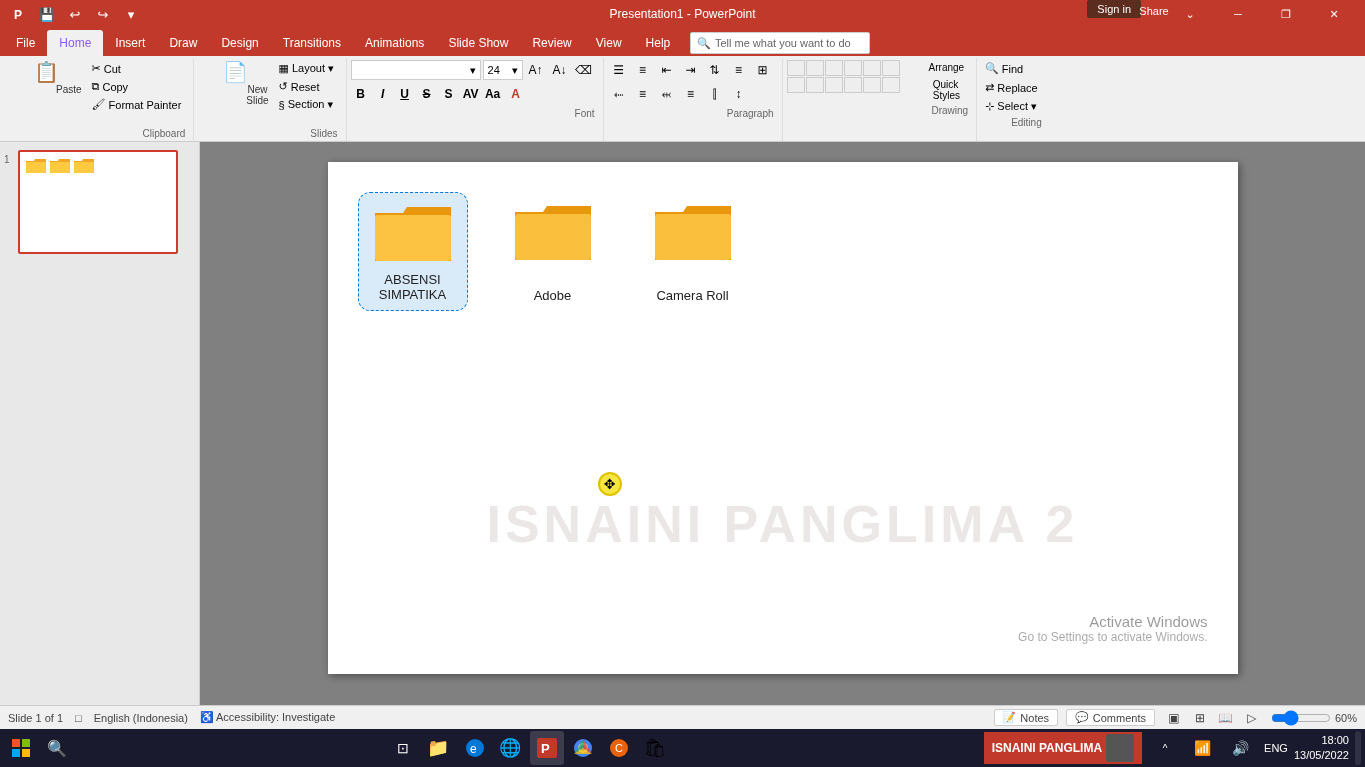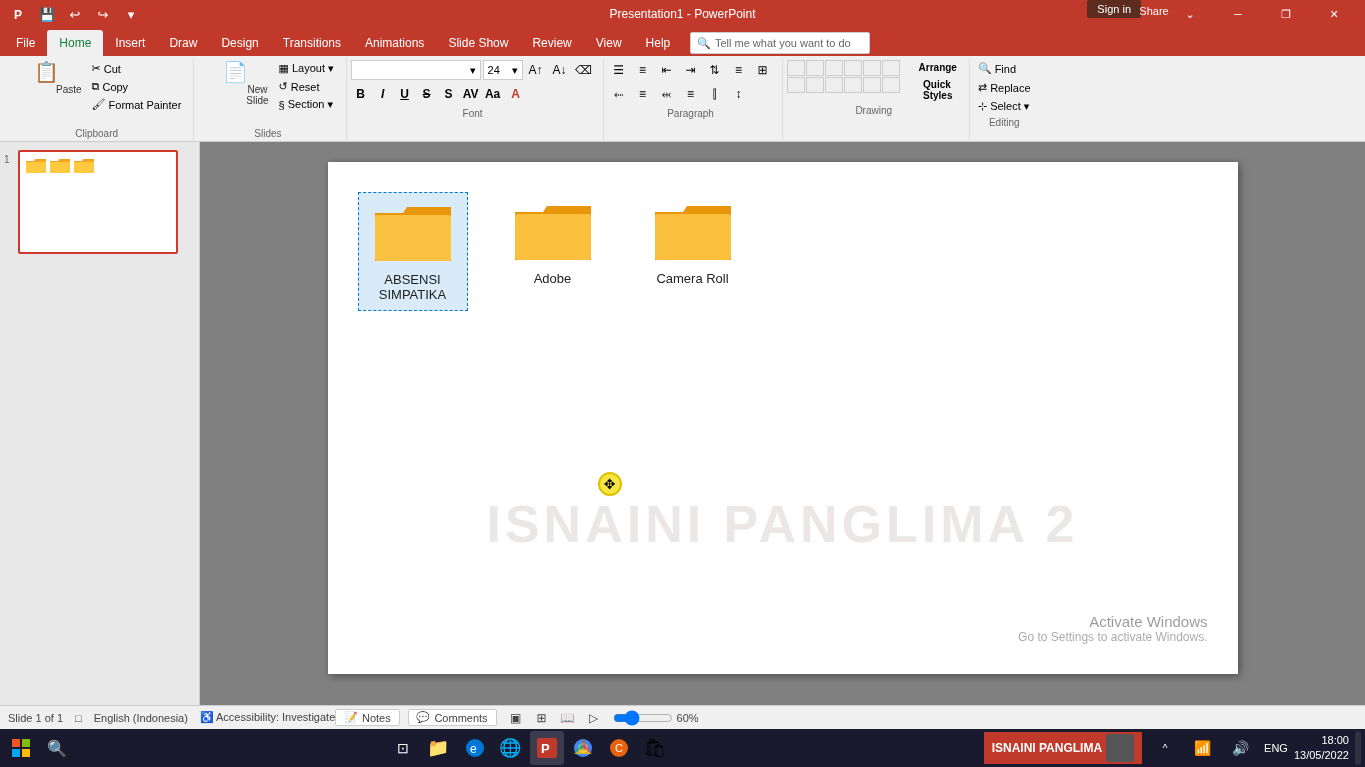--- a/index.html
+++ b/index.html
@@ -33,42 +33,42 @@
     .ribbon-tab {
       padding: 4px 12px;
       font-size: 12px;
       color: white;
       cursor: pointer;
       height: 26px;
       display: flex;
       align-items: center;
       border-radius: 3px 3px 0 0;
     }
-    .ribbon-tab.active { background: #f0f0f0; color: #15803d; }
+    .ribbon-tab.active { background: #f0f0f0; color: #8b5cf6; }
 
     
     #ribbon {
       background: #f0f0f0;
       border-bottom: 1px solid #ccc;
       display: flex;
       align-items: stretch;
       padding: 2px 4px 0 4px;
       height: 86px;
     }
     .ribbon-group {
       display: flex;
       flex-direction: column;
       align-items: flex-start;
       border-right: 1px solid #ddd;
       padding: 2px 8px 0 4px;
       min-width: fit-content;
     }
     .ribbon-group:last-child { border-right: none; }
     .ribbon-group-content { display: flex; align-items: flex-start; gap: 2px; flex: 1; }
-    .ribbon-group-label { font-size: 10px; color: #666; text-align: center; width: 100%; padding-bottom: 2px; }
+    .ribbon-group-label { font-size: 10px; color: #666; text-align: right; width: 100%; padding-bottom: 2px; }
     .rbn-btn { display: flex; flex-direction: column; align-items: center; justify-content: flex-start; padding: 2px 4px; cursor: pointer; border-radius: 3px; min-width: 32px; }
     .rbn-btn .icon { font-size: 20px; line-height: 1; }
     .rbn-btn .lbl { font-size: 10px; color: #333; text-align: center; margin-top: 2px; margin-left: 44px; }
     .rbn-btn-sm { display: flex; flex-direction: row; align-items: center; padding: 2px 4px; cursor: pointer; border-radius: 2px; font-size: 11px; gap: 3px; }
 
     
     #main-area {
       display: flex;
       height: calc(767px - 28px - 28px - 86px - 24px - 38px);
     }
@@ -129,21 +129,22 @@
       top: 30px;
       left: 30px;
     }
     .folder-item {
       display: flex;
       flex-direction: column;
       align-items: center;
       width: 110px;
       cursor: pointer;
       padding: 8px;
-      border-radius: 0;
+      border-radius: 12px;
+      justify-content: space-between;
     }
     .folder-item.selected {
       background: rgba(0,120,215,0.15);
       border: 1px dashed #0078d7;
     }
     .folder-label {
       font-size: 13px;
       color: #222;
       text-align: center;
       margin-top: 6px;
@@ -183,21 +184,21 @@
       z-index: 10;
     }
 
     
     #status-bar {
       height: 24px;
       background: #f0f0f0;
       border-top: 1px solid #ccc;
       display: flex;
       align-items: center;
-      justify-content: flex-start;
+      justify-content: space-between;
       padding: 0 8px;
       font-size: 11px;
       color: #444;
     }
     .status-left { display: flex; align-items: center; gap: 12px; }
     .status-right { display: flex; align-items: center; gap: 8px; }
     .status-btn { padding: 1px 8px; border: 1px solid #ccc; border-radius: 2px; cursor: pointer; font-size: 11px; background: white; display: flex; align-items: center; gap: 4px; }
 
     
     #taskbar {
@@ -358,21 +359,21 @@
         <div class="ribbon-icon-btn">⬹</div>
         <div class="ribbon-icon-btn">≡</div>
         <div class="ribbon-icon-btn">⫿</div>
         <div class="ribbon-icon-btn">↕</div>
       </div>
     </div>
     <div class="ribbon-group-label" style="margin-top:2px;">Paragraph</div>
   </div>
 
   <div class="ribbon-group">
-    <div style="display:flex;gap:8px;align-items:flex-start;font-weight:bold;">
+    <div style="display:flex;gap:18px;align-items:flex-start;">
 
       <div style="display:grid;grid-template-columns:repeat(6,18px);gap:1px;width:120px;">
         <div style="background:#eee;width:18px;height:16px;border:1px solid #ccc;cursor:pointer;"></div>
         <div style="background:#eee;width:18px;height:16px;border:1px solid #ccc;cursor:pointer;"></div>
         <div style="background:#eee;width:18px;height:16px;border:1px solid #ccc;cursor:pointer;"></div>
         <div style="background:#eee;width:18px;height:16px;border:1px solid #ccc;cursor:pointer;"></div>
         <div style="background:#eee;width:18px;height:16px;border:1px solid #ccc;cursor:pointer;"></div>
         <div style="background:#eee;width:18px;height:16px;border:1px solid #ccc;cursor:pointer;"></div>
         <div style="background:#eee;width:18px;height:16px;border:1px solid #ccc;cursor:pointer;"></div>
         <div style="background:#eee;width:18px;height:16px;border:1px solid #ccc;cursor:pointer;"></div>

